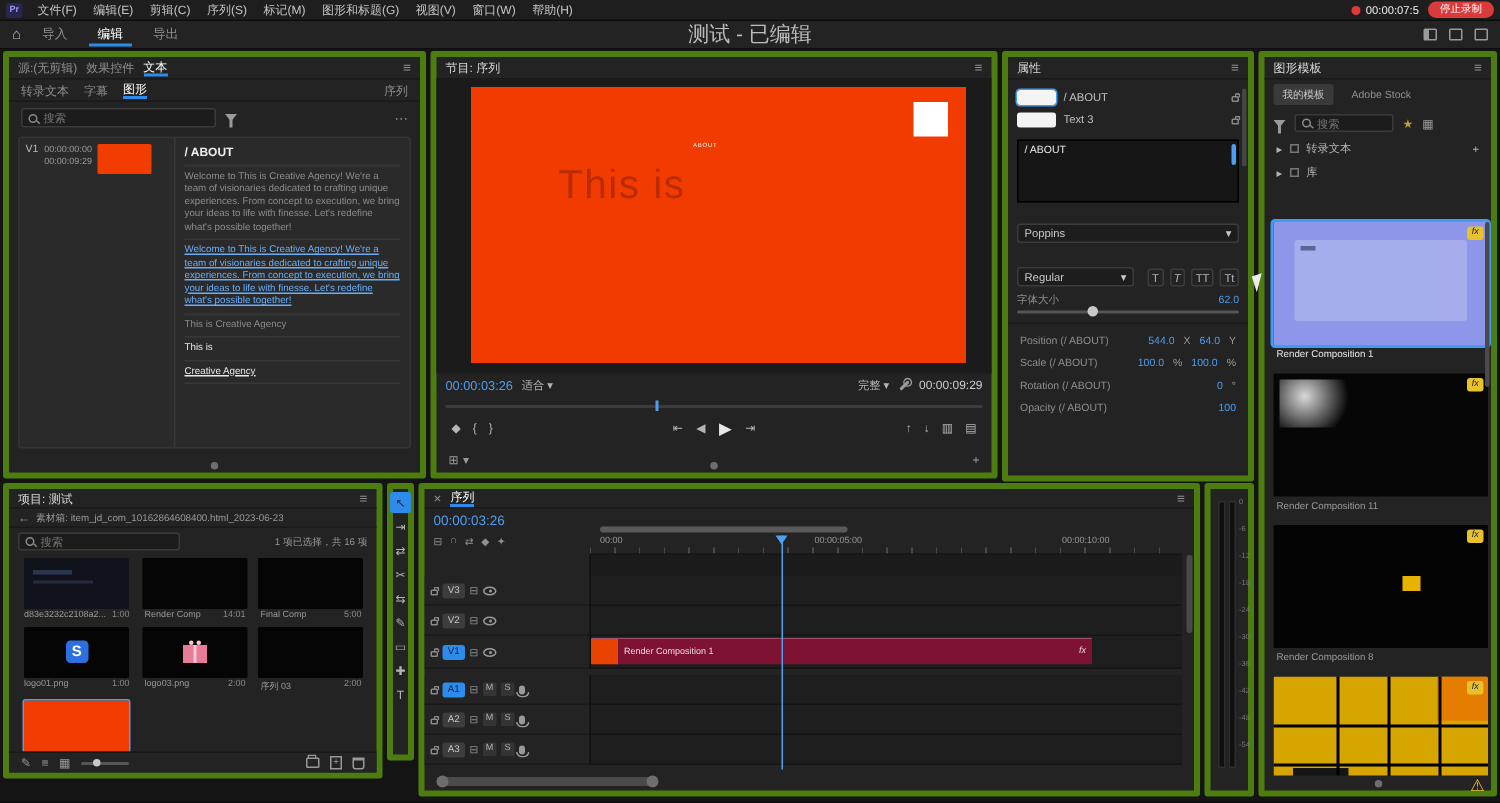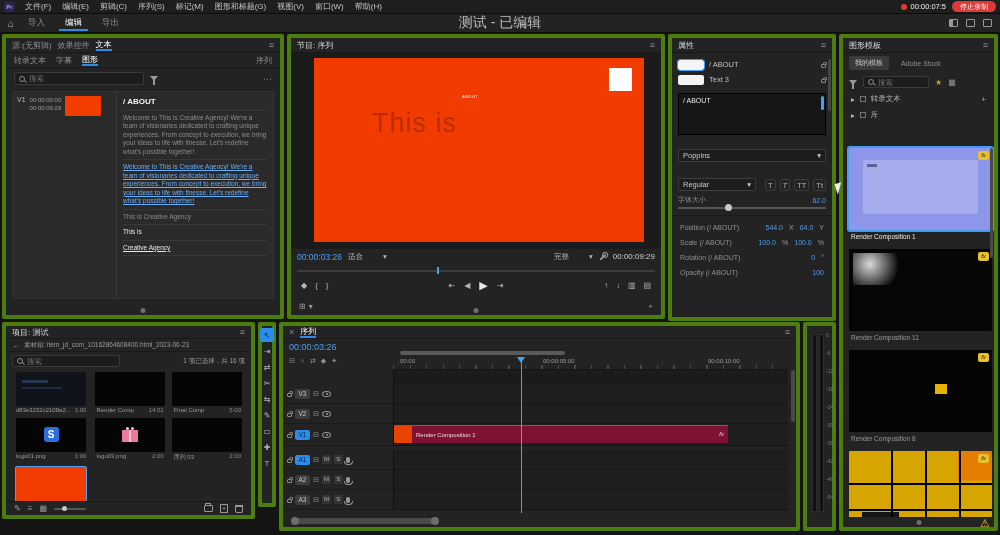--- a/index.html
+++ b/index.html
@@ -79,21 +79,21 @@
 .viewport{position:absolute;left:0;top:15px;right:0;height:196px;background:#1b1b1b;overflow:hidden}
 .frame{position:absolute;left:23px;top:5px;width:330px;height:184px;background:#f13b00}
 .frame-small{position:absolute;left:148px;top:36px;font-size:4px;color:#fff;letter-spacing:.5px}
 .ftitle{position:absolute;color:#bb2b02;font-size:27px;letter-spacing:1px;line-height:26px;white-space:nowrap}
 .ft1{left:58px;top:52px}
 .ft2{left:50px;top:78px}
 .framelogo{position:absolute;right:12px;top:10px;width:23px;height:23px;background:#fff}
 .pinfobar{position:absolute;left:0;top:211px;right:0;height:15px;display:flex;align-items:center;gap:6px;padding:0 6px}
 .ptc{font-size:8.5px;color:#4e9ef0}
 .pdur{font-size:8px;color:#d0d0d0}
-.mini-dd{display:flex;align-items:center;gap:20px;font-size:7.5px;color:#b5b5b5}
+.mini-dd{display:flex;align-items:center;gap:2px;font-size:7.5px;color:#b5b5b5}
 .wrench{width:8px;height:2px;background:#9a9a9a;transform:rotate(-45deg);border-radius:1px;position:relative}
 .wrench::after{content:'';position:absolute;right:-2px;top:-2px;width:4px;height:4px;border:1px solid #9a9a9a;border-radius:50%}
 .scrub{position:absolute;left:6px;right:6px;top:229px;height:7px}
 .scrub .track{position:absolute;left:0;right:0;top:3px;height:2px;background:#3c3c3c}
 .scrub .ph{position:absolute;top:0;width:2px;height:7px;background:#4e9ef0}
 .transport{position:absolute;left:0;top:238px;right:0;height:18px;display:flex;align-items:center;justify-content:center;gap:9px}
 .tbtn{font-size:8px;color:#b5b5b5}
 .tbtn.big{font-size:11px;color:#e8e8e8}
 .tgroup-l{position:absolute;left:10px;display:flex;gap:8px}
 .tgroup-r{position:absolute;right:10px;display:flex;gap:8px}

